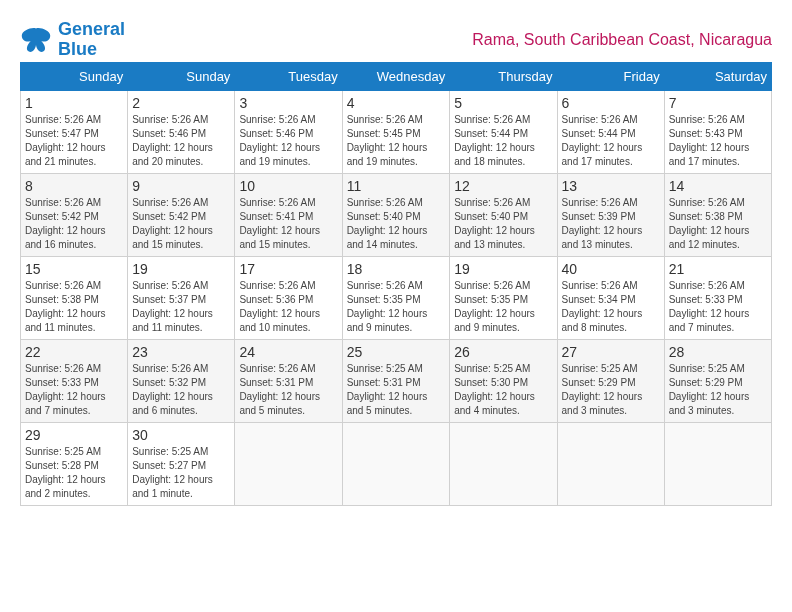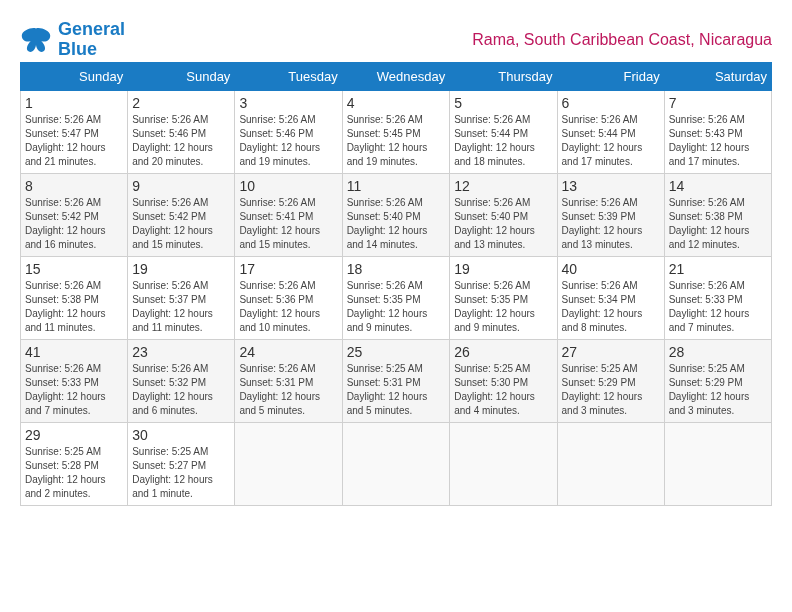--- a/index.html
+++ b/index.html
@@ -246,21 +246,21 @@
         </td>
         <td>
           <span class="day-num">21</span>
           <div class="day-info" style="white-space: pre-line;">Sunrise: 5:26 AM
 Sunset: 5:33 PM
 Daylight: 12 hours and 7 minutes.</div>
         </td>
       </tr>
       <tr>
         <td>
-          <span class="day-num">41</span>
+          <span class="day-num">22</span>
           <div class="day-info" style="white-space: pre-line;">Sunrise: 5:26 AM
 Sunset: 5:33 PM
 Daylight: 12 hours and 7 minutes.</div>
         </td>
         <td>
           <span class="day-num">23</span>
           <div class="day-info" style="white-space: pre-line;">Sunrise: 5:26 AM
 Sunset: 5:32 PM
 Daylight: 12 hours and 6 minutes.</div>
         </td>

